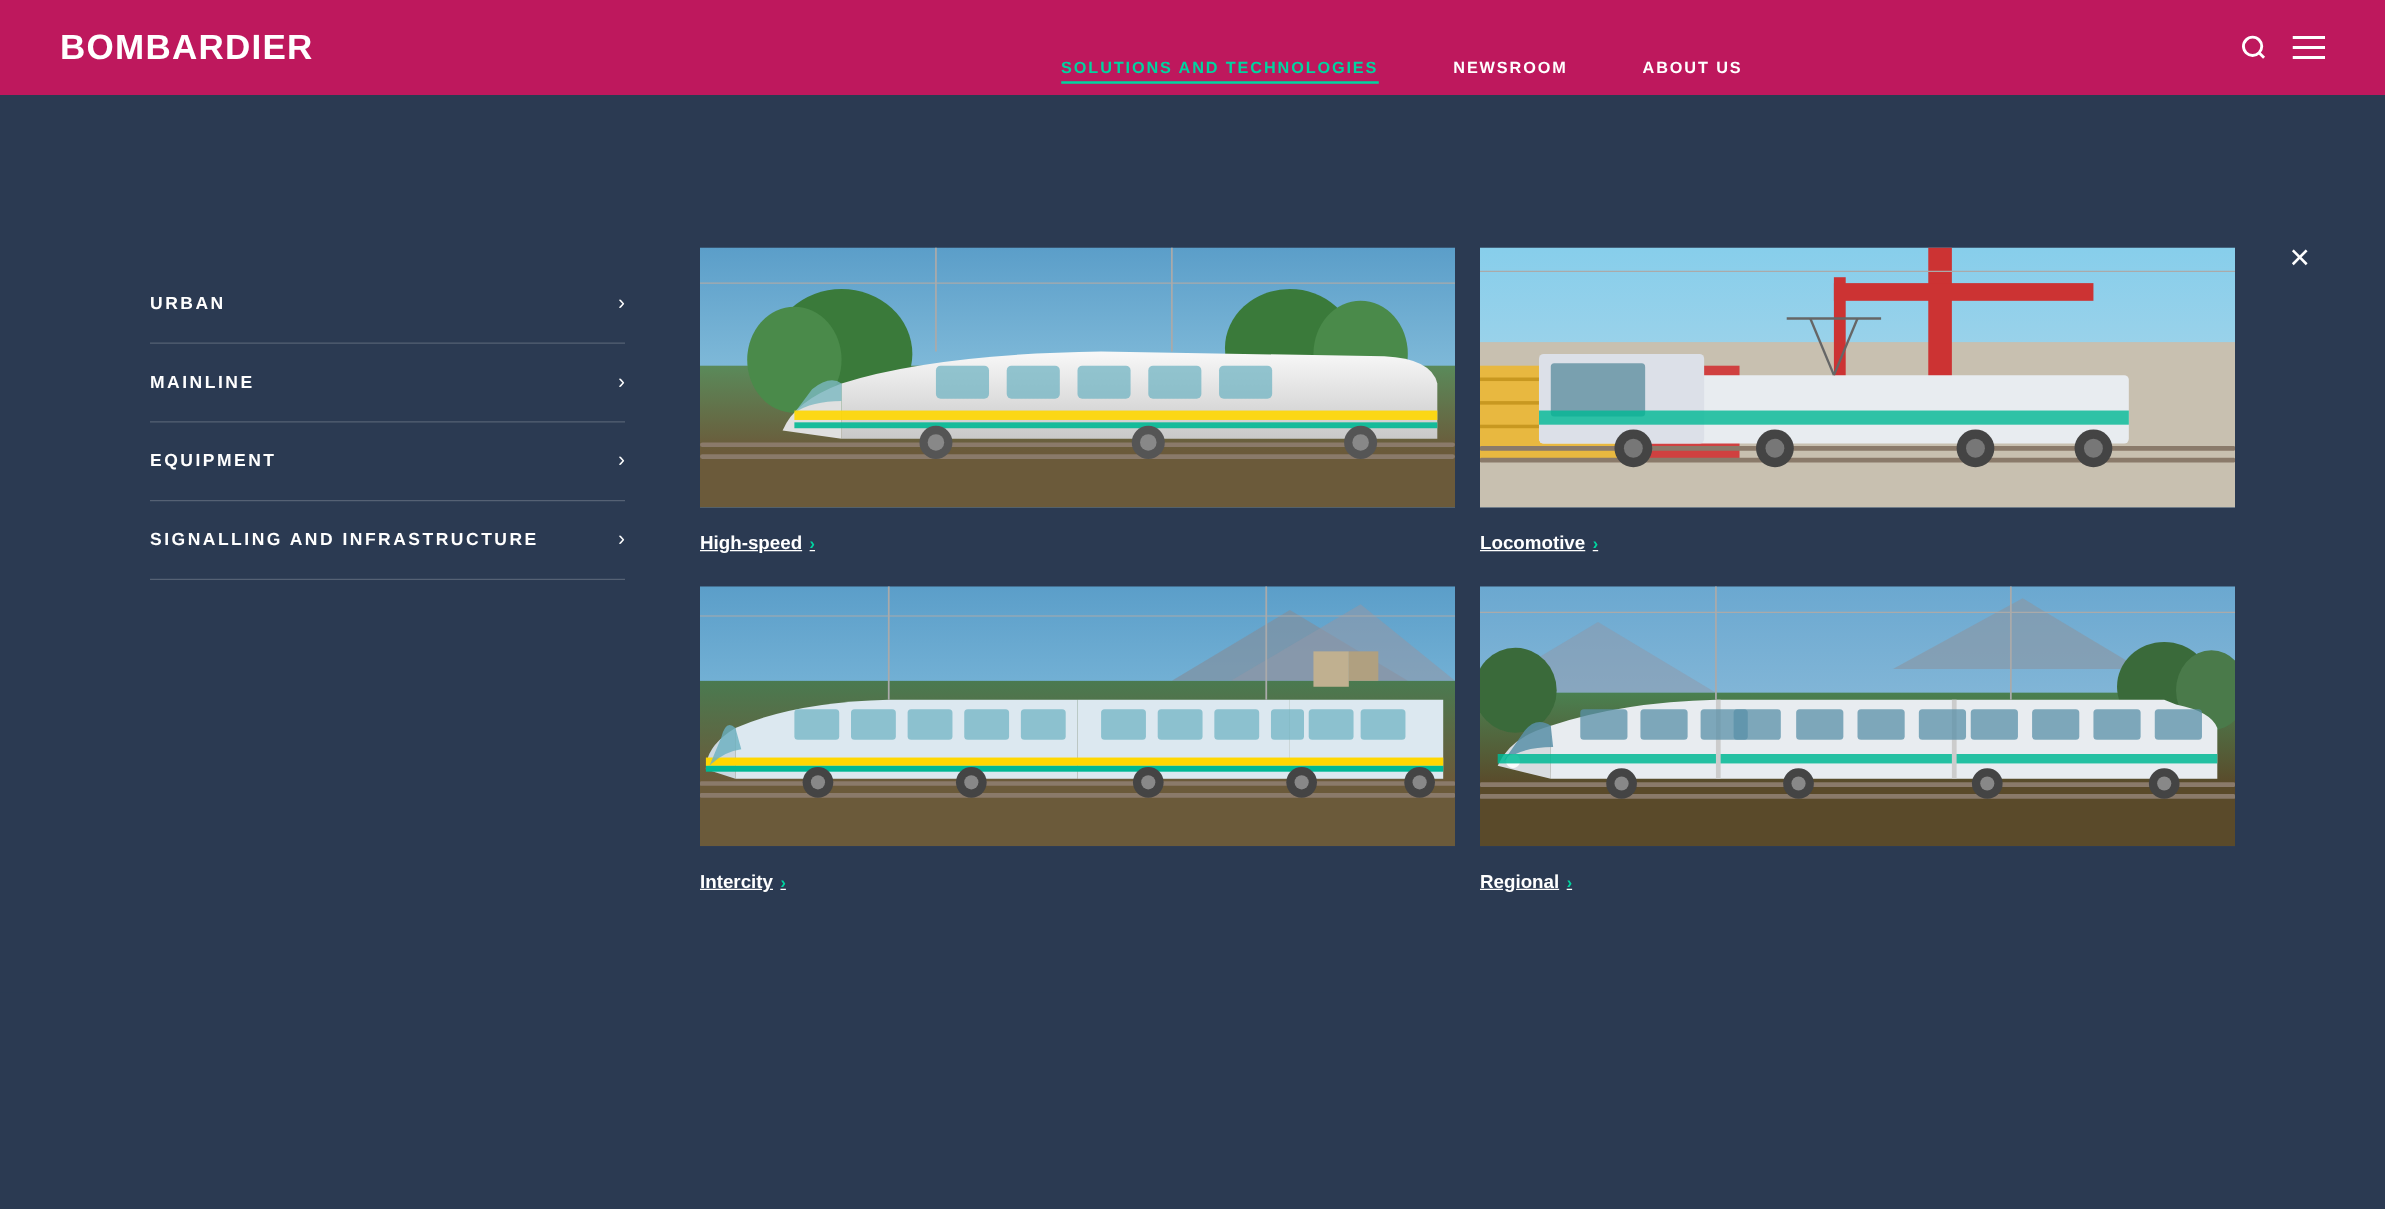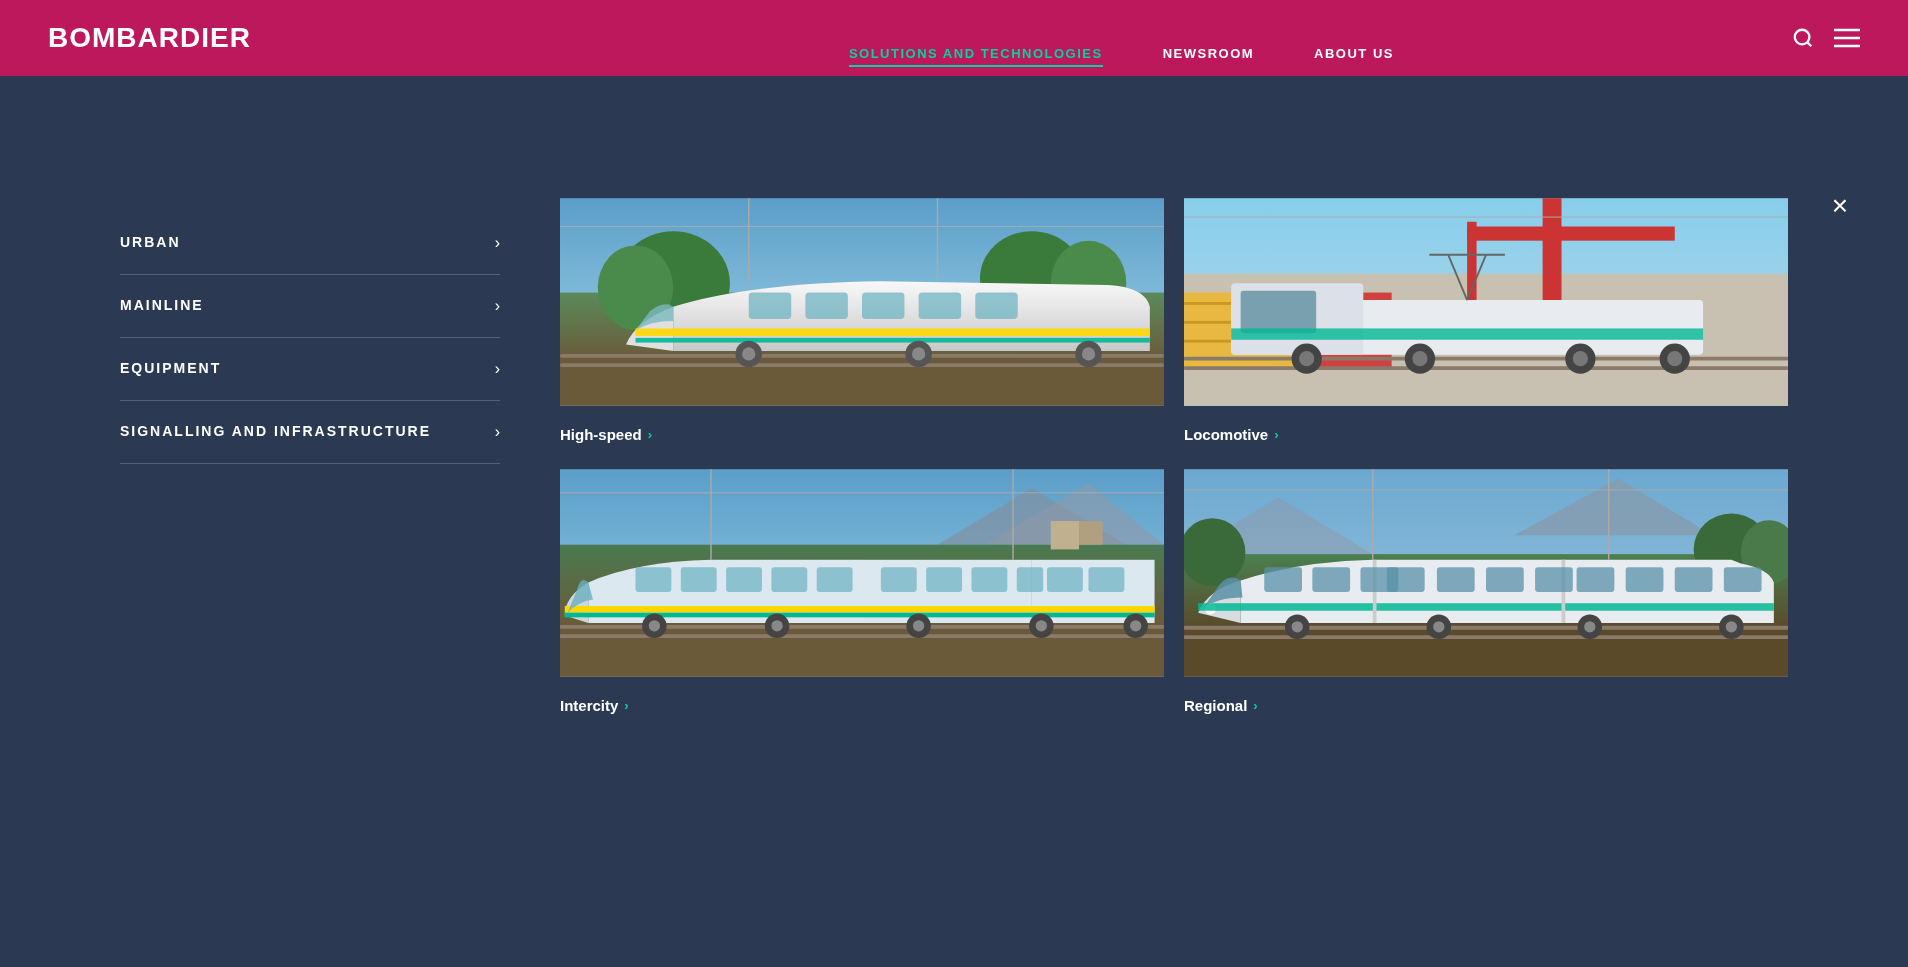--- a/index.html
+++ b/index.html
@@ -139,20 +139,21 @@
       color: #ffffff;
       font-size: 16px;
     }
 
     
     .right-content {
       flex: 1;
       display: grid;
       grid-template-columns: 1fr 1fr;
       gap: 20px;
+      text-decoration: underline;
     }
 
     .card {
       cursor: pointer;
       position: relative;
     }
 
     .card-image {
       width: 100%;
       height: 220px;

